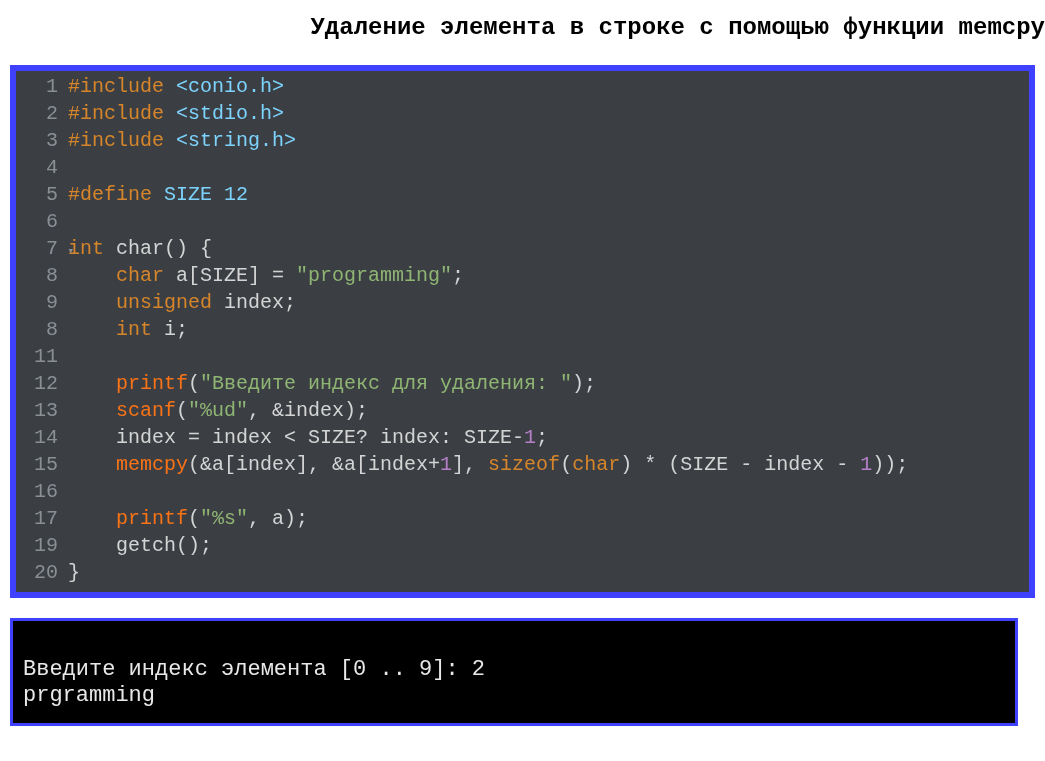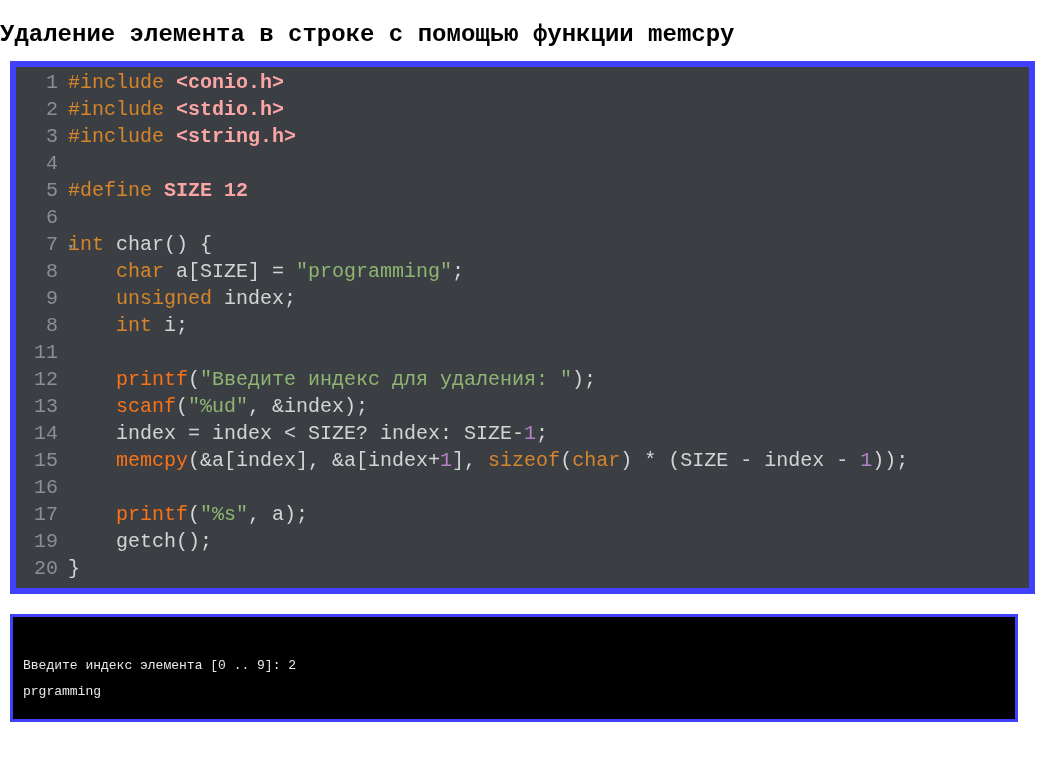--- a/index.html
+++ b/index.html
@@ -3,26 +3,25 @@
 <meta charset="utf-8">
 <style>
   body {
     margin: 0;
     padding: 0;
     background: #ffffff;
     font-family: Consolas, 'Courier New', monospace;
     width: 1045px;
   }
   .title {
-    text-align: left;
+    text-align: right;
     font-weight: bold;
     font-size: 24px;
-    padding: 14px 0 13px 0;
+    padding: 14px 0 24px 0;
     font-family: Consolas, 'Courier New', monospace;
-    margin-top: 7px;
   }
   .editor-frame {
     margin: 0 10px;
     border: 6px solid #4040ff;
     background: #3b3f44;
     padding: 2px 0 6px 0;
   }
   .line {
     display: flex;
     align-items: center;
@@ -44,32 +43,32 @@
     right: -6px;
     top: 7px;
     font-size: 11px;
     color: #8a8f94;
   }
   .code {
     flex: 1;
     color: #d4d4d4;
   }
   .kw-orange { color: #d6852a; }
-  .kw-blue   { color: #fca5a5; font-weight: bold; }
+  .kw-blue   { color: #7dd3fc; }
   .string    { color: #8fb573; }
   .num       { color: #b580c9; }
   .fn-red    { color: #f97316; }
 
   .console-frame {
     margin: 20px 27px 10px 10px;
     border: 3px solid #4040ff;
     background: #000000;
     color: #e8e8e8;
     padding: 10px 28px 14px 10px;
-    font-size: 13px;
+    font-size: 22px;
     line-height: 26px;
     white-space: pre;
   }
 </style>
 </head>
 <body>
 
 <div class="title">Удаление элемента в строке с помощью функции memcpy</div>
 
 <div class="editor-frame" id="editor">

